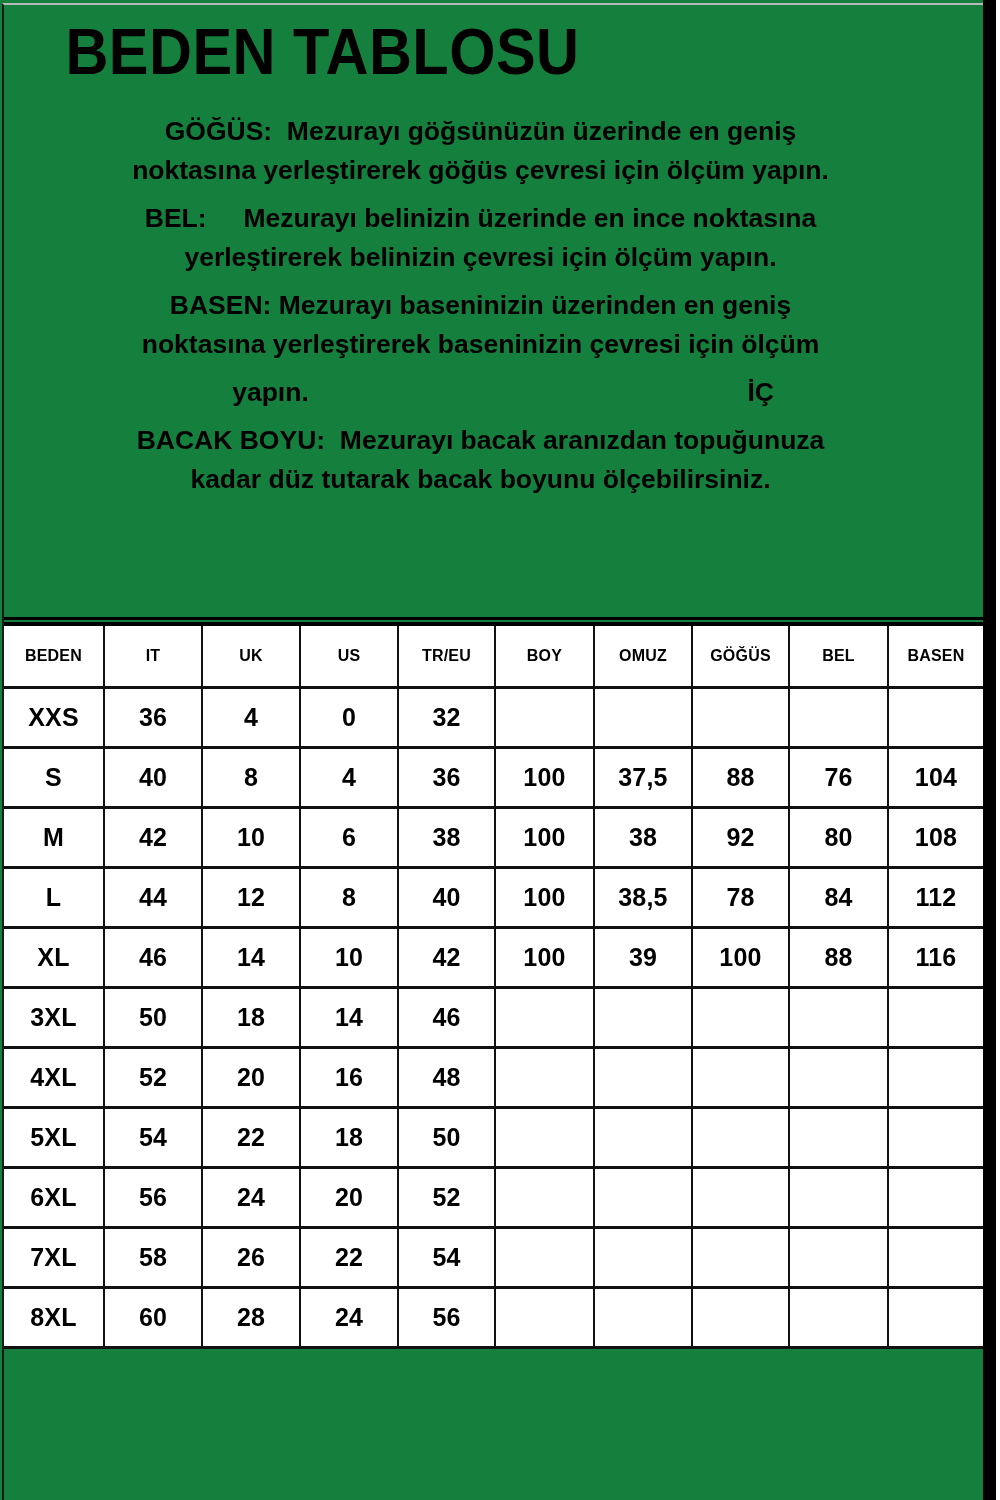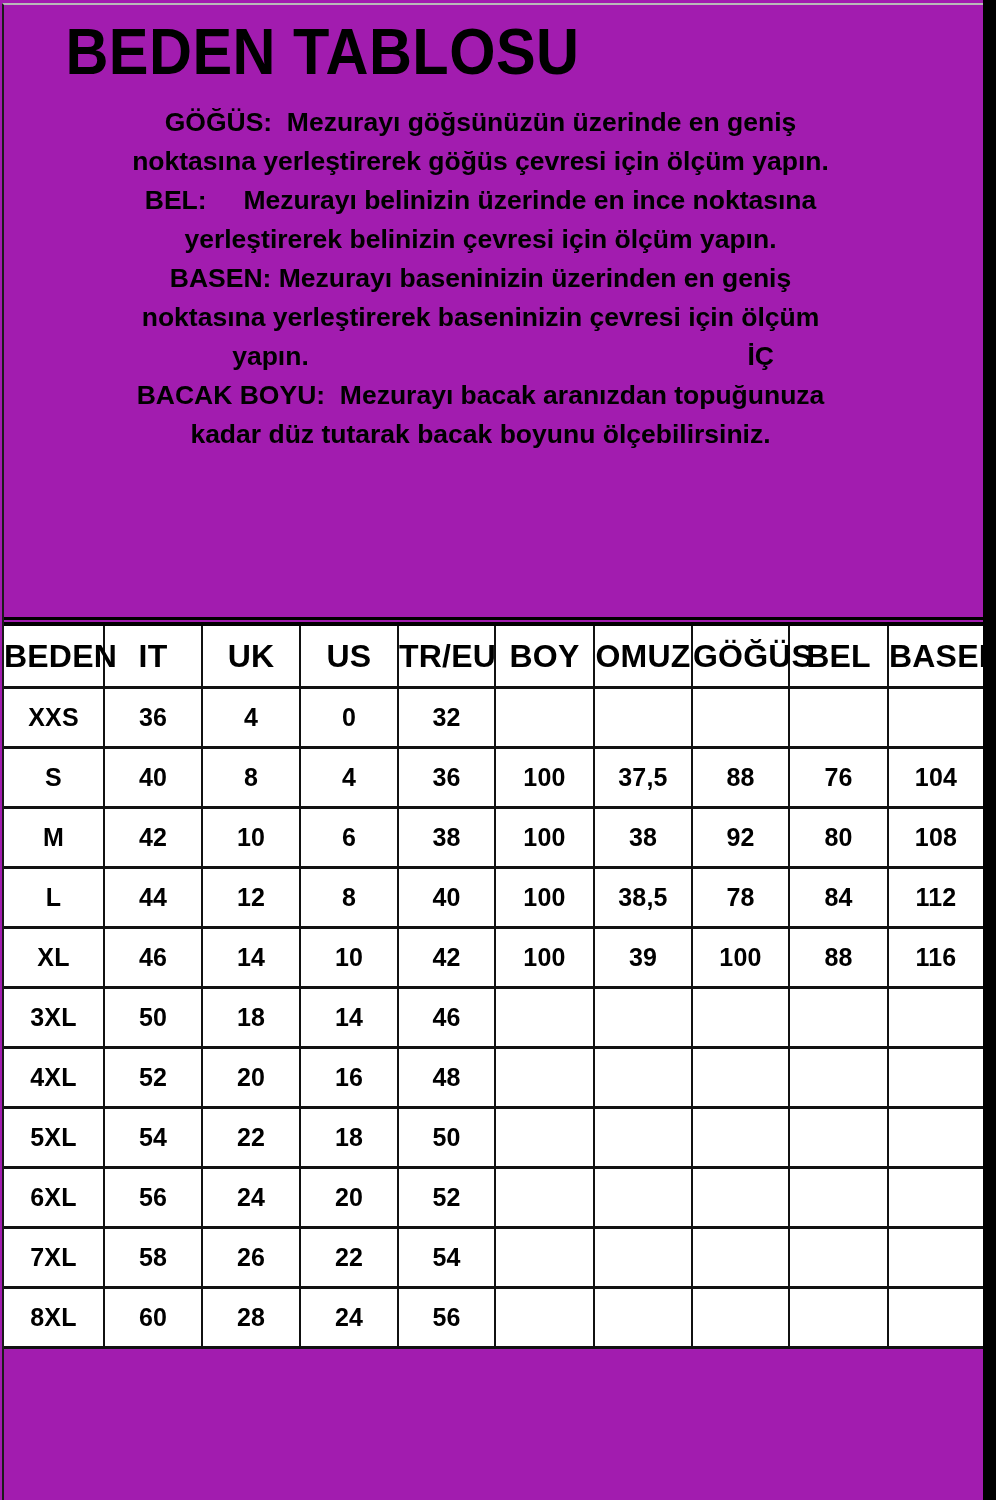--- a/index.html
+++ b/index.html
@@ -12,21 +12,21 @@
     height: 1500px;
     font-family: "Liberation Sans", sans-serif;
     color: #000000;
     overflow: hidden;
   }
 
   #sheet {
     position: relative;
     width: 1000px;
     height: 1500px;
-    background: #a21caf;
+    background: #15803d;
     box-sizing: border-box;
   }
 
   
   #sheet::before {
     content: "";
     position: absolute;
     left: 2px;
     top: 3px;
     width: 980px;
@@ -71,21 +71,21 @@
     line-height: 1.08;
     font-weight: 700;
     letter-spacing: 0.5px;
     font-family: "Liberation Sans Narrow", "Liberation Sans", sans-serif;
     transform: scaleX(0.93);
     transform-origin: left top;
     white-space: pre;
   }
 
   .para {
-    margin: 0;
+    margin: 9px;
     padding: 0 40px 0 18px;
     font-size: 26.5px;
     line-height: 1.47;
     font-weight: 700;
     text-align: center;
     white-space: pre-wrap;
   }
   .para.first { padding-top: 16px; }
 
   .leg-line {
@@ -151,21 +151,21 @@
     text-align: center;
     vertical-align: middle;
     font-size: 25px;
     font-weight: 700;
     font-family: "Liberation Sans", sans-serif;
     letter-spacing: 0.2px;
     background: #fff;
   }
   table.size-table th {
     height: 60px;
-    font-size: 32px;
+    font-size: 16px;
   }
   table.size-table tr > td:last-child,
   table.size-table tr > th:last-child {
     border-right: none;
   }
 
   
   col.c-beden { width: 100px; }
   col.c-it    { width: 98px; }
   col.c-uk    { width: 98px; }

